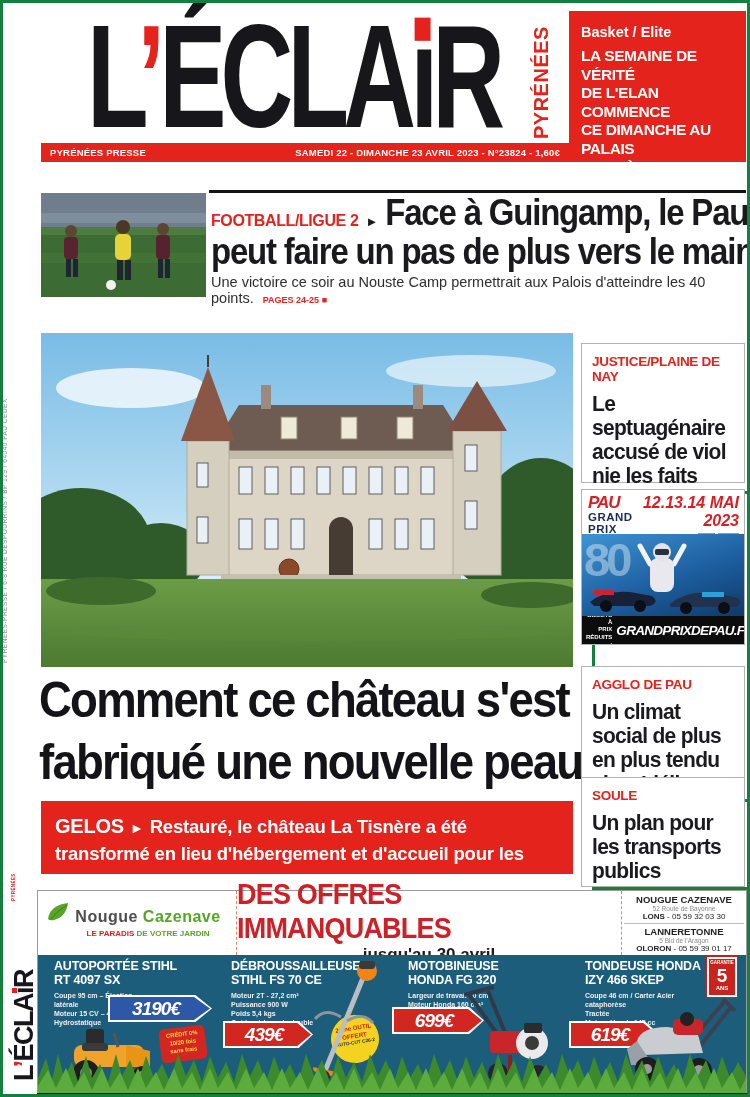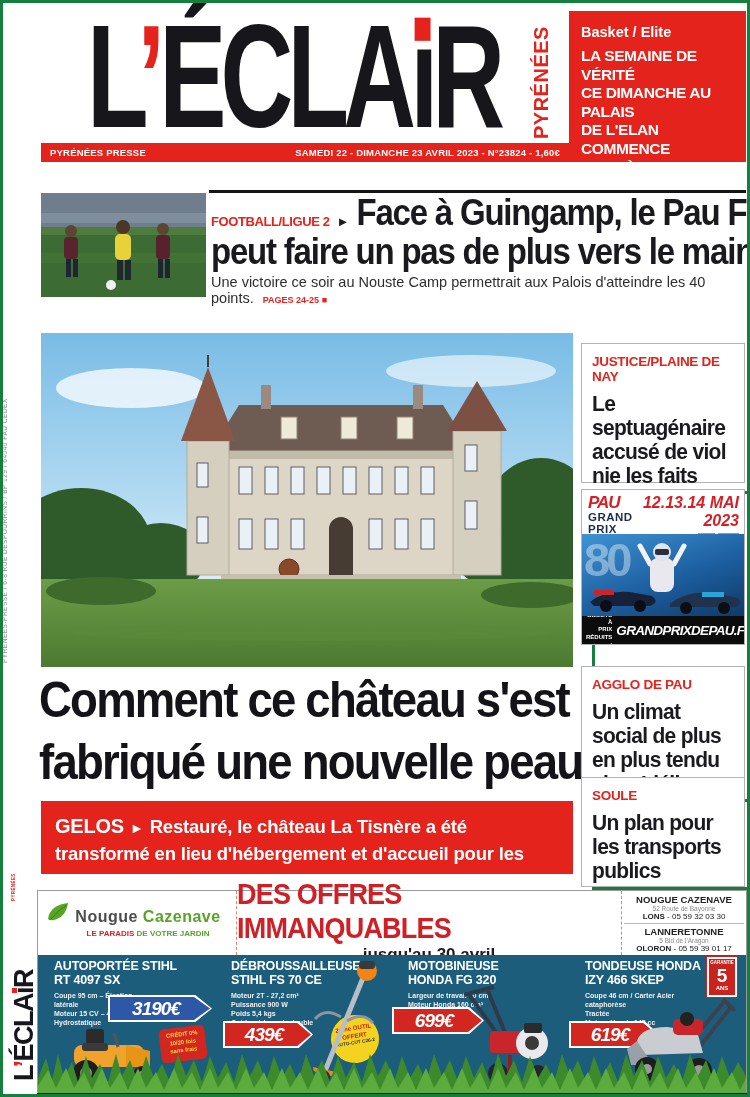--- a/index.html
+++ b/index.html
@@ -41,21 +41,21 @@
     background:#e3231c; color:#fff; padding:13px 10px 0 12px;
   }
   .basket .kicker { font-size:14.5px; font-weight:800; margin-bottom:7px; }
   .basket .hl { font-size:15.5px; font-weight:800; line-height:1.2; letter-spacing:-0.4px; }
   .basket .pages { font-size:8px; font-weight:800; margin-top:5px; letter-spacing:0.3px; }
 
   
   .fb-rule { position:absolute; left:206px; top:187px; width:537px; height:3px; background:#141414; }
   .fb-photo { position:absolute; left:38px; top:190px; width:165px; height:104px; overflow:hidden; }
   .fb-line1 { position:absolute; left:208px; top:193px; display:flex; align-items:baseline; white-space:nowrap; }
-  .fb-kicker { color:#e3231c; font-weight:900; font-size:13px; letter-spacing:-0.4px; }
+  .fb-kicker { color:#e3231c; font-weight:900; font-size:16px; letter-spacing:-0.4px; }
   .fb-arrow { color:#1a1a1a; font-size:13px; margin:0 7px; }
   .fb-h { font-size:33px; font-weight:900; color:#1a1a1e; letter-spacing:-1.2px; transform:scaleY(1.1); transform-origin:left bottom; }
   .fb-line2 { position:absolute; left:208px; top:228px; font-size:33px; font-weight:900; color:#1a1a1e; letter-spacing:-1.2px; transform:scaleY(1.1); transform-origin:left top; white-space:nowrap; }
   .fb-stand { position:absolute; left:208px; top:271px; font-size:14.5px; color:#2e2e2e; font-weight:500; }
   .fb-pages { color:#e3231c; font-size:9px; font-weight:800; margin-left:5px; }
 
   
   .main-photo { position:absolute; left:38px; top:330px; width:532px; height:334px; overflow:hidden; }
 
   
@@ -160,22 +160,22 @@
   <div class="datebar">
     <span>PYRÉNÉES PRESSE</span>
     <span>SAMEDI 22 - DIMANCHE 23 AVRIL 2023 - N°23824 - 1,60€</span>
   </div>
 
   <div class="side-address">PYRÉNÉES-PRESSE / 6-8 RUE DESPOURRINS / BP 129 / 64040 PAU CEDEX</div>
 
   <div class="basket">
     <div class="kicker">Basket / Elite</div>
     <div class="hl">LA SEMAINE DE VÉRITÉ</div>
+    <div class="hl">DE L'ELAN COMMENCE</div>
     <div class="hl">CE DIMANCHE AU PALAIS</div>
-    <div class="hl">DE L'ELAN COMMENCE</div>
     <div class="hl">FACE À BOURG-EN-BRESSE</div>
     <div class="pages">PAGES 26-27 ■</div>
   </div>
 
   <div class="fb-rule"></div>
   <div class="fb-photo">
     <svg width="165" height="104" viewBox="0 0 165 104">
       <rect width="165" height="38" fill="#6f7d8c"></rect>
       <rect y="20" width="165" height="10" fill="#8b99a8" opacity="0.6"></rect>
       <rect y="34" width="165" height="70" fill="#3c6b33"></rect>

